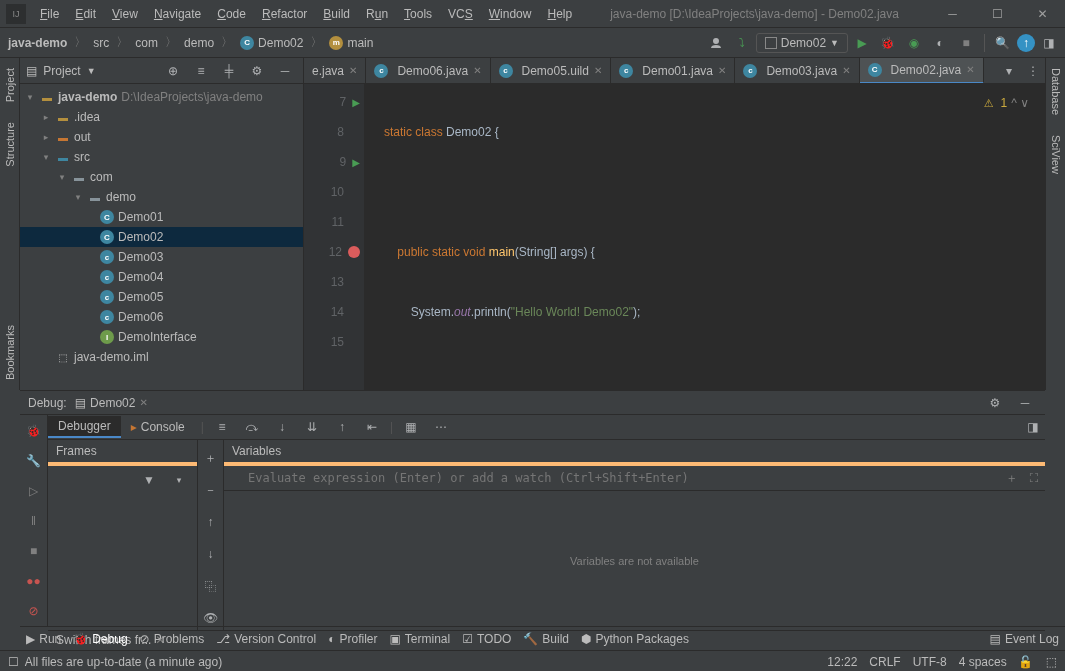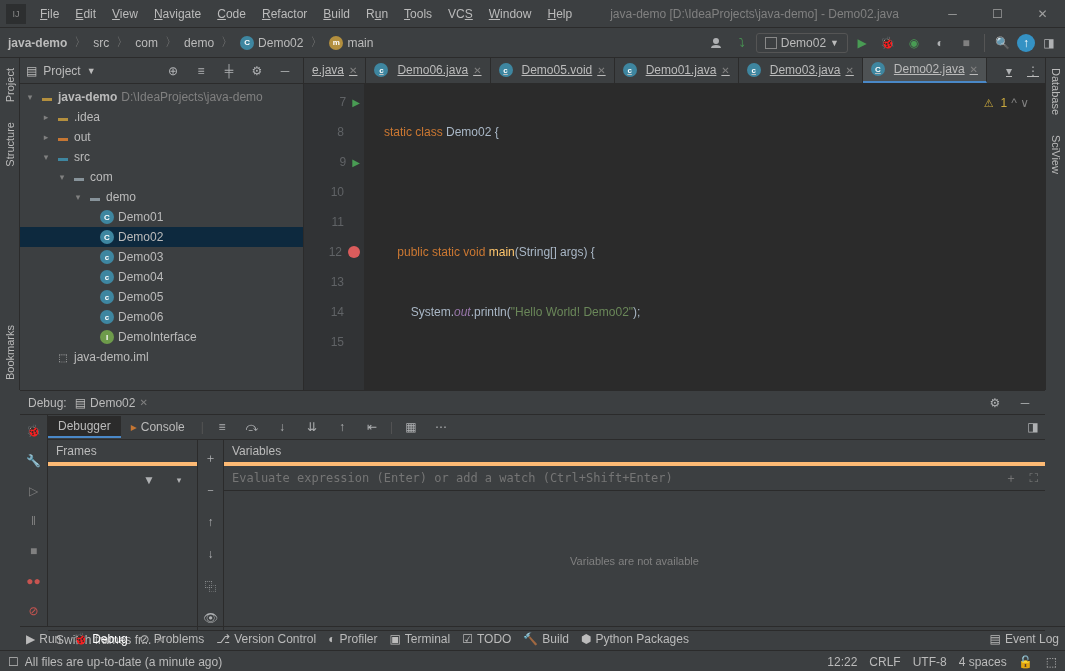--- a/index.html
+++ b/index.html
@@ -29,21 +29,21 @@
 .proj-head-title { display:flex; align-items:center; gap:4px; font-weight:normal; }
 .proj-head-btns { margin-left:auto; display:flex; gap:4px; }
 .tree { flex:1; overflow:auto; padding:3px 0; }
 .tree-row { display:flex; align-items:center; height:20px; cursor:pointer; padding-left:4px; white-space:nowrap; }
 .tree-row.sel { background:#0d293e; }
 .tree-arrow { width:12px; color:#808080; font-size:9px; text-align:center; }
 .tree-icon { width:16px; height:16px; margin:0 3px; display:flex; align-items:center; justify-content:center; font-size:10px; }
 .fld-icon { color:#b38f3e; }
 .fld-icon-blue { color:#87939a; }
 .editor-area { flex:1; background:#2b2b2b; display:flex; flex-direction:column; min-width:0; }
-.tabbar { height:26px; display:flex; align-items:flex-end; background:#3c3f41; border-bottom:1px solid #2b2b2b; overflow:hidden;text-decoration:underline; }
+.tabbar { height:26px; display:flex; align-items:center; background:#3c3f41; border-bottom:1px solid #2b2b2b; overflow:hidden; }
 .ed-tab { display:flex; align-items:center; padding:0 8px; height:26px; gap:5px; color:#bbbbbb; cursor:pointer; position:relative; border-right:1px solid #2b2b2b;}
 .ed-tab.active { background:#4e5254; border-bottom:2px solid #4a88c7; }
 .tab-close { color:#808080; font-size:10px; }
 .editor-body { flex:1; display:flex; overflow:hidden; position:relative;}
 .gutter { width:60px; background:#313335; padding:3px 4px 0 0; }
 .gutter-row { height:30px; display:flex; align-items:center; justify-content:flex-end; font-family:"JetBrains Mono",Consolas,monospace; font-size:14px; color:#606366; gap:6px;}
 .run-gutter{ color:#499c54; font-size:10px;}
 .bp-dot { width:12px; height:12px; border-radius:50%; background:#db5c5c; }
 .code { flex:1; padding:3px 0 0 20px; font-family:"JetBrains Mono",Consolas,monospace; font-size:15px; line-height:30px; white-space:pre; position:relative; }
 .code-line { height:30px; }
@@ -57,21 +57,21 @@
 .debug-head { height:24px; display:flex; align-items:center; padding:0 8px; gap:8px; border-bottom:1px solid #2b2b2b;}
 .debug-tabs { height:26px; display:flex; align-items:center; border-bottom:1px solid #2b2b2b;}
 .dbg-tab { padding:3px 10px; cursor:pointer; display:flex; align-items:flex-start; gap:4px;}
 .dbg-tab.active { background:#2b2b2b; border-bottom:2px solid #4a88c7;}
 .dbg-tools { display:flex; gap:6px; padding:0 6px; align-items:center;}
 .dbg-body { flex:1; display:flex; }
 .frames { width:150px; border-right:1px solid #2b2b2b; display:flex; flex-direction:column;}
 .vars { flex:1; display:flex; flex-direction:column;}
 .panel-title { padding:4px 8px; color:#bbbbbb; border-bottom:4px solid #fdba74;}
 .panel-content { flex:1; display:flex; align-items:center; justify-content:center; color:#808080; font-size:11px;}
-.expr-input { width:100%; background:transparent; border:none; color:#808080; padding:4px 8px; font-family:Consolas,monospace; font-size:12px; outline:none;}
+.expr-input { width:100%; background:transparent; border:none; color:#808080; padding:4px 8px; font-family:Consolas,monospace; font-size:12px; outline:none;margin-left:16px;}
 .bottombar { height:24px; background:#3c3f41; display:flex; align-items:center; border-top:1px solid #2b2b2b; margin-left:20px; margin-right:0; padding:0 6px; gap:12px;}
 .bb-item { display:flex; align-items:center; gap:4px; cursor:pointer; color:#bbbbbb;}
 .bb-item.active { color:#fff; font-weight:500;}
 .statusbar { height:22px; background:#3c3f41; border-top:1px solid #2b2b2b; display:flex; align-items:center; padding:0 8px; color:#bbbbbb; font-size:11px;}
 .stat-right { margin-left:auto; display:flex; gap:12px; align-items:center;}
 svg { display:block; }
 .run-config { border:1px solid #555; padding:2px 8px; border-radius:3px; display:flex; align-items:center; gap:4px;}
 .tail-left { width:28px; border-right:1px solid #2b2b2b; display:flex; flex-direction:column; gap:6px; align-items:center; padding-top:4px;}
 .switch-bar { height:22px; border-top:1px solid #2b2b2b; padding:2px 8px; color:#bbbbbb; font-size:11px; display:flex; align-items:center;}
 </style>
@@ -239,21 +239,21 @@
           <span>e.java</span>
           <span class="tab-close">✕</span>
         </div>
       <div class="ed-tab">
           <span class="crumb-icon cls-icon">c</span>
           <span>Demo06.java</span>
           <span class="tab-close">✕</span>
         </div>
       <div class="ed-tab">
           <span class="crumb-icon cls-icon">c</span>
-          <span>Demo05.void</span>
+          <span>Demo05.uild</span>
           <span class="tab-close">✕</span>
         </div>
       <div class="ed-tab">
           <span class="crumb-icon cls-icon">c</span>
           <span>Demo01.java</span>
           <span class="tab-close">✕</span>
         </div>
       <div class="ed-tab">
           <span class="crumb-icon cls-icon">c</span>
           <span>Demo03.java</span>

